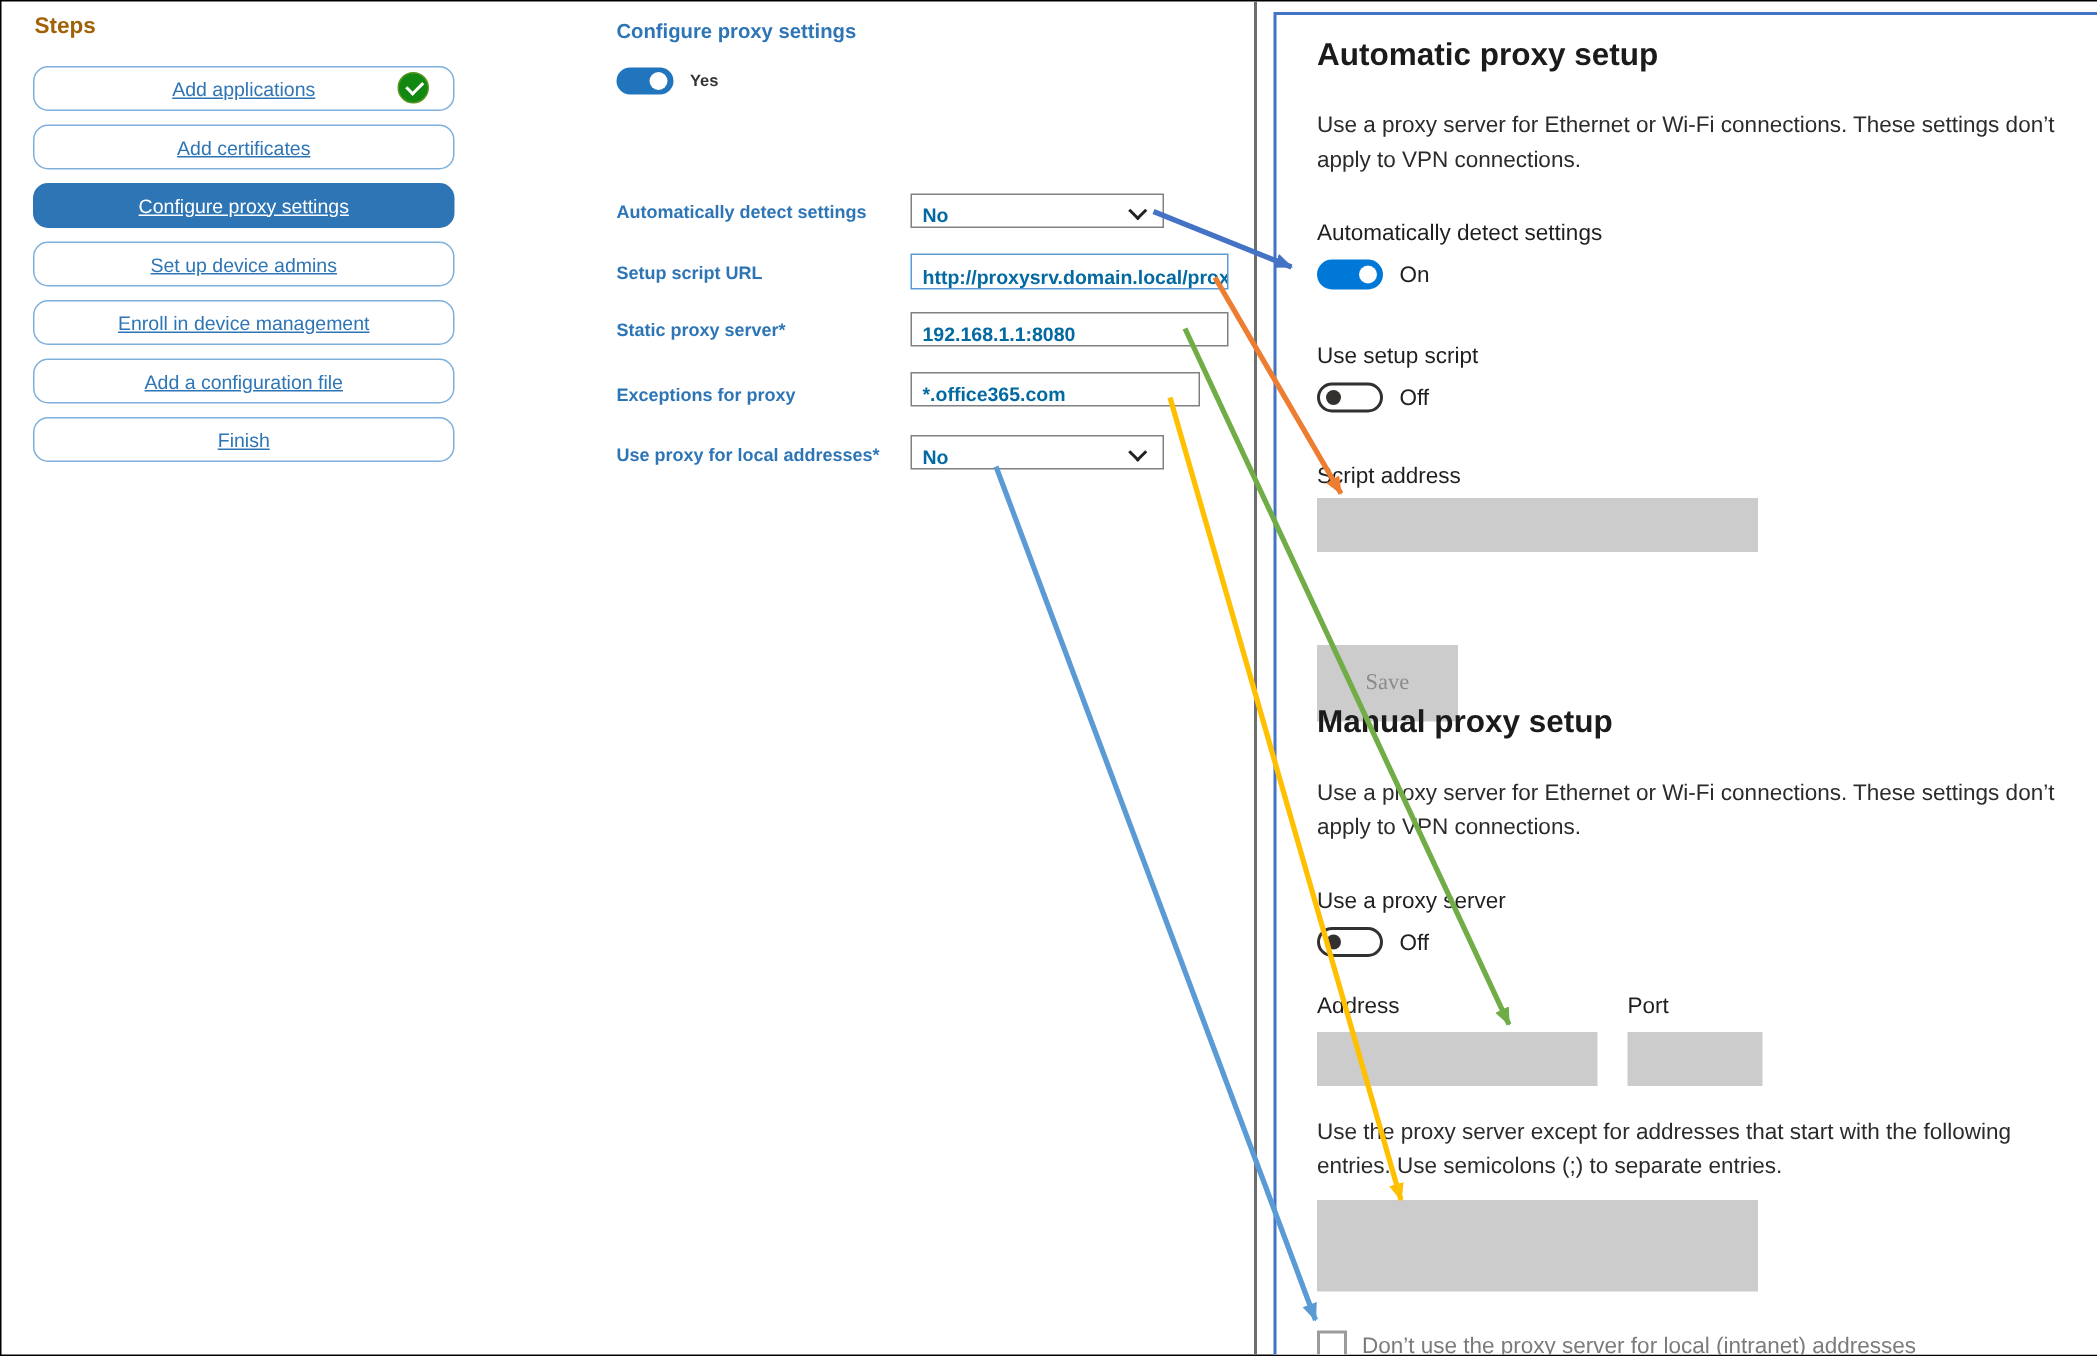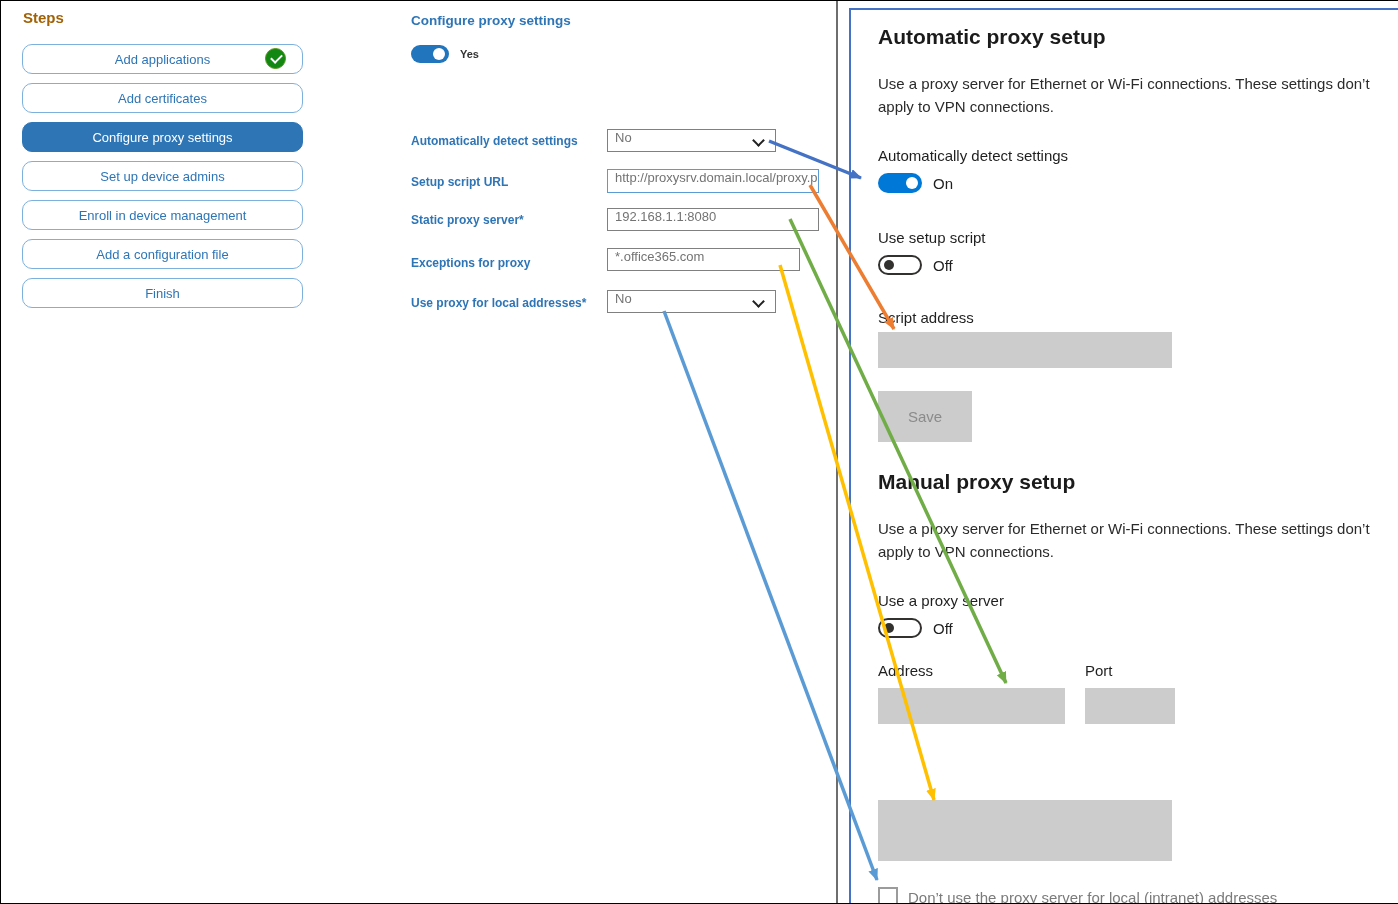--- a/index.html
+++ b/index.html
@@ -10,42 +10,43 @@
     box-sizing:border-box;
   }
   .abs{position:absolute;}
   
   .steps-title{left:22px;top:8px;font-size:15px;font-weight:bold;color:#a16207;}
   .step-btn{
     left:21px;width:281px;height:30px;box-sizing:border-box;
     border:1px solid #7EB0DC;border-radius:10px;background:#fff;
     color:#2E75B6;font-size:13px;display:flex;align-items:center;justify-content:center;
     cursor:pointer;
+    text-decoration:underline;
   }
   .step-btn.selected{background:#2E75B6;border-color:#2E75B6;color:#fff;}
   .check-circle{
     left:264px;top:47px;width:21px;height:21px;border-radius:50%;
     background:#128712;border:1px solid #56951f;box-sizing:border-box;
   }
   .check-circle::after{
     content:"";position:absolute;left:5px;top:5px;width:9px;height:5px;
     border-left:2px solid #fff;border-bottom:2px solid #fff;transform:rotate(-45deg);
   }
   
   .form-title{left:410px;top:12px;font-size:13.5px;font-weight:bold;color:#2E75B6;}
   .toggle{border-radius:999px;box-sizing:border-box;cursor:pointer;}
   .knob{position:absolute;border-radius:50%;}
   .mid-toggle{left:410px;top:44px;width:38px;height:18px;background:#2175BC;}
   .mid-toggle .knob{width:12px;height:12px;background:#fff;right:4px;top:3px;}
   .mid-toggle-label{left:459px;top:47px;font-size:11px;font-weight:bold;color:#333;}
   .f-label{font-size:12px;font-weight:bold;color:#2E75B6;}
   .f-input{
     box-sizing:border-box;height:23px;border:1px solid #808080;background:#fff;
-    font-size:13px;color:#737373;display:flex;align-items:flex-start;
-    padding-left:7px;white-space:nowrap;overflow:hidden;cursor:text;
+    font-size:13px;color:#0369a1;display:flex;align-items:flex-end;
+    padding-left:7px;white-space:nowrap;overflow:hidden;cursor:text;font-weight:bold;
   }
   .f-select{cursor:pointer;}
   .f-input.focused{border:1px solid #5B9BD5;}
   .chev{position:absolute;right:12px;top:6px;width:7px;height:7px;
     border-right:2px solid #222;border-bottom:2px solid #222;transform:rotate(45deg);}
   
   .divider{left:835px;top:0;width:2px;height:904px;background:#6e6e6e;}
   .settings-frame{
     left:848px;top:7px;width:556px;height:903px;box-sizing:border-box;
     border:2px solid #4472C4;background:#fff;
@@ -57,21 +58,21 @@
   .win-toggle{width:44px;height:20px;}
   .win-toggle.on{background:#0078D7;}
   .win-toggle.on .knob{width:12px;height:12px;background:#fff;right:4px;top:4px;}
   .win-toggle.off{background:#fff;border:2px solid #323130;}
   .win-toggle.off .knob{width:10px;height:10px;background:#323130;left:4px;top:3px;}
   .state-label{font-size:15px;color:#1f1f1f;}
   .gray-box{background:#CCCCCC;cursor:text;}
   .save-btn{
     left:27px;width:94px;height:51px;background:#CCCCCC;border:none;
     font-size:15px;color:#8b8b8b;display:flex;align-items:center;justify-content:center;
-    font-family:Liberation Sans, sans-serif;cursor:pointer;
+    font-family:Liberation Serif, serif;cursor:pointer;margin-top:39px;
   }
   .cbx{left:27px;width:20px;height:20px;box-sizing:border-box;border:2px solid #9b9b9b;background:#fff;cursor:pointer;}
   .cbx-label{left:57px;font-size:15px;color:#7b7b7b;white-space:nowrap;}
   
   .arrow-layer{left:0;top:0;width:1398px;height:904px;z-index:50;pointer-events:none;}
 </style>
 </head>
 <body>
 
 <div class="abs steps-title">Steps</div>
@@ -149,20 +150,21 @@
   <div class="sp toggle win-toggle off" style="top:608px">
       <span class="knob"></span>
     </div>
   <div class="sp state-label" style="left:82px;top:610px">Off</div>
 
   <div class="sp sp-label" style="top:652px">Address</div>
   <div class="sp sp-label" style="left:234px;top:652px">Port</div>
   <div class="sp gray-box" style="top:678px;width:187px;height:36px"></div>
   <div class="sp gray-box" style="left:234px;top:678px;width:90px;height:36px"></div>
 
+  <div class="sp sp-p" style="top:733px">Use the proxy server except for addresses that start with the following entries. Use semicolons (;) to separate entries.</div>
   <div class="sp gray-box" style="top:790px;width:294px;height:61px"></div>
 
   <div class="sp cbx" style="top:877px"></div>
   <div class="sp cbx-label" style="top:879px">Don’t use the proxy server for local (intranet) addresses</div>
 </div>
 
 <svg class="abs arrow-layer" viewBox="0 0 1398 904">
   <defs>
     <marker id="m0" markerUnits="userSpaceOnUse" markerWidth="14" markerHeight="12" refX="11" refY="5" orient="auto">
         <path d="M0,0 L12,5 L0,10 z" fill="#4472C4"></path>

